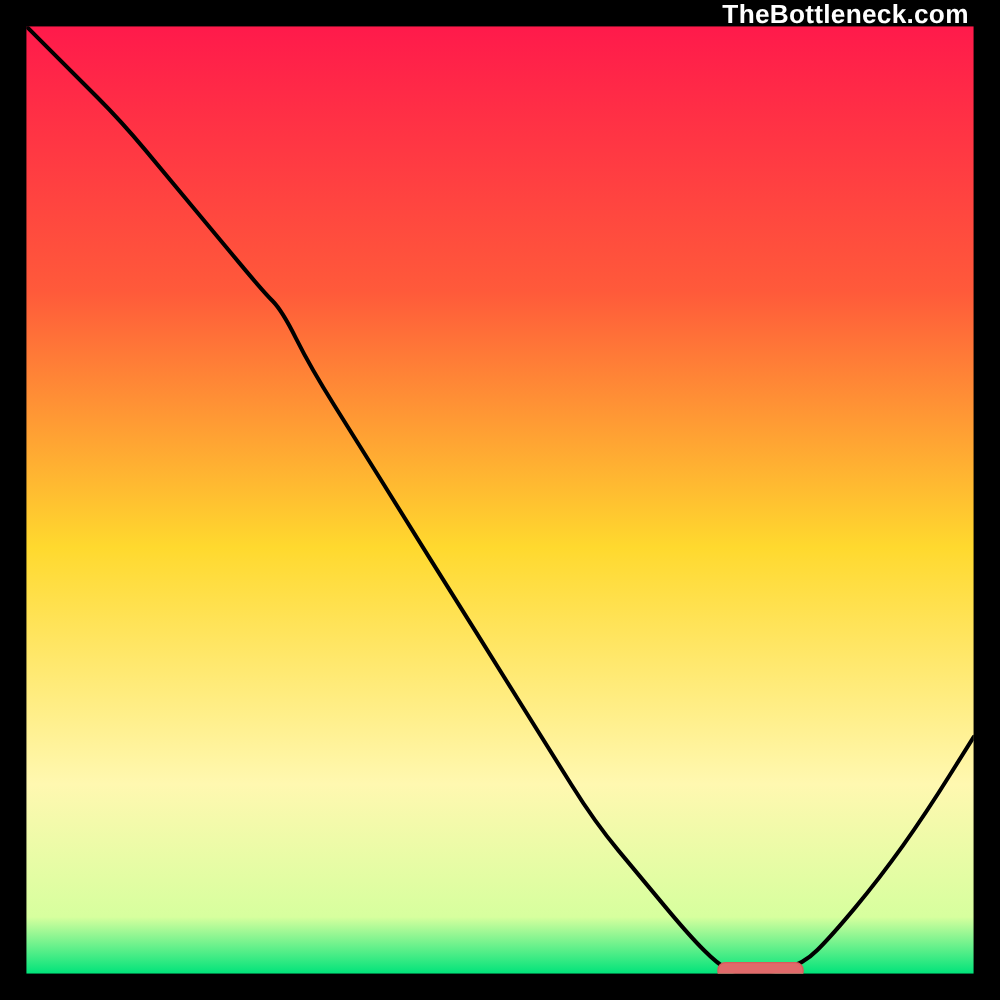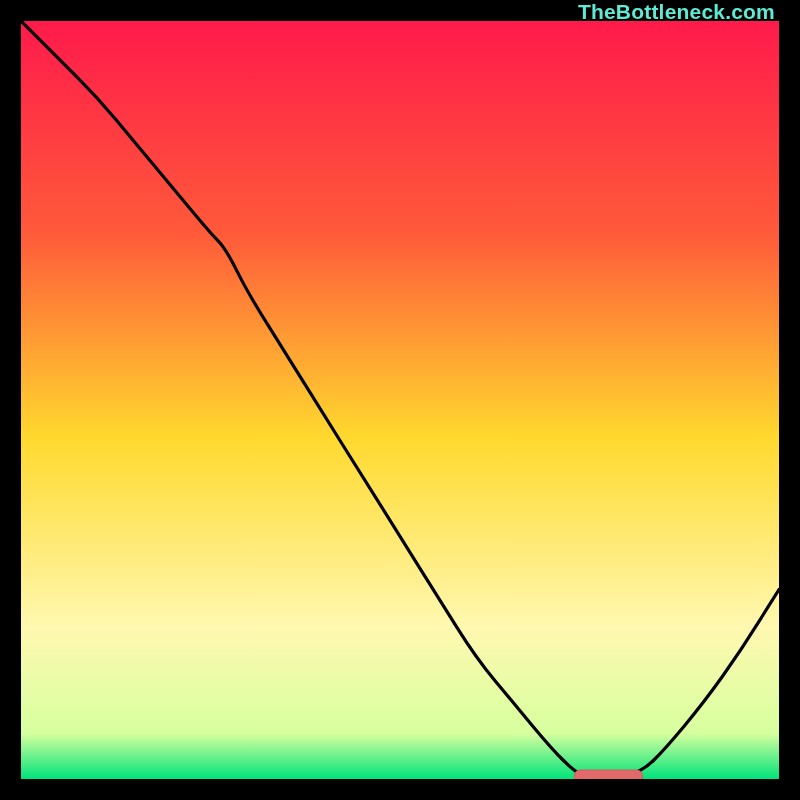--- a/index.html
+++ b/index.html
@@ -23,21 +23,21 @@
     position: absolute;
     left: 0;
     top: 0;
     width: 758px;
     height: 758px;
   }
   .watermark {
     position: absolute;
     top: 0px;
     right: 25px;
-    color: #5eead4;
+    color: #ffffff;
     font-size: 21px;
     font-weight: 600;
     letter-spacing: 0.2px;
   }
 </style>
 </head>
 <body>
 
 <div class="watermark">TheBottleneck.com</div>
 

